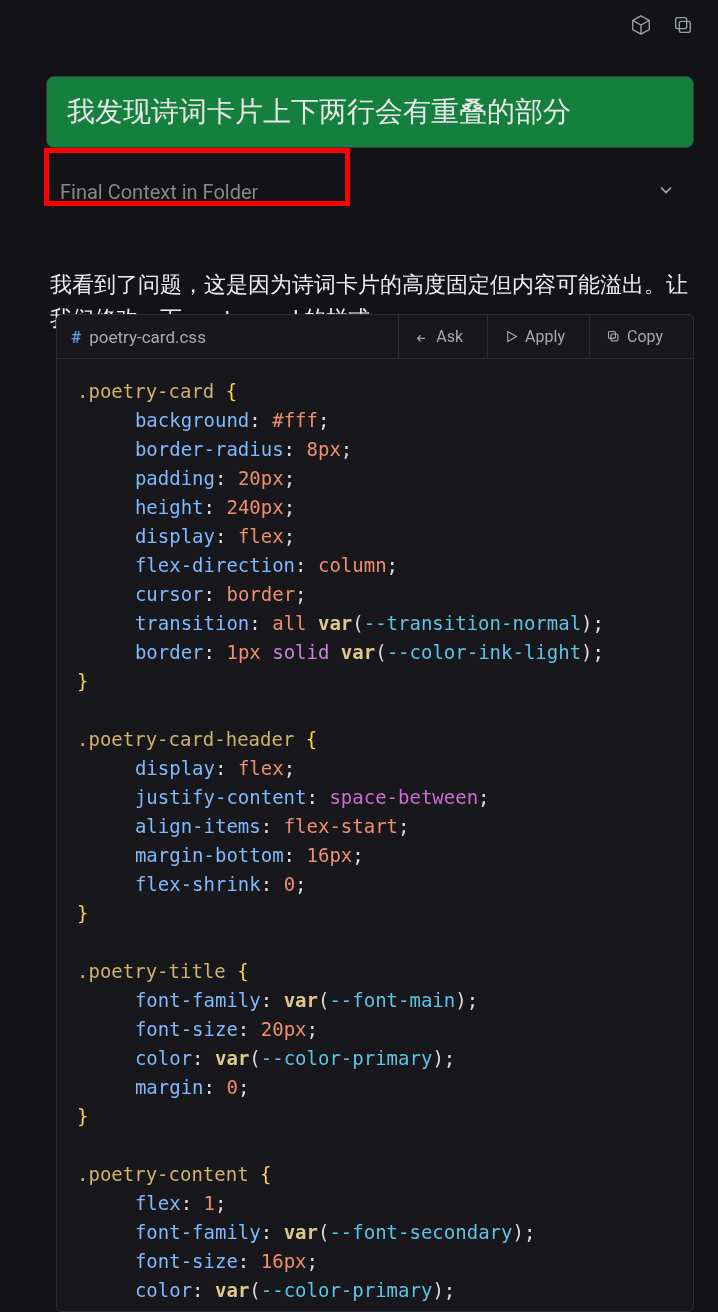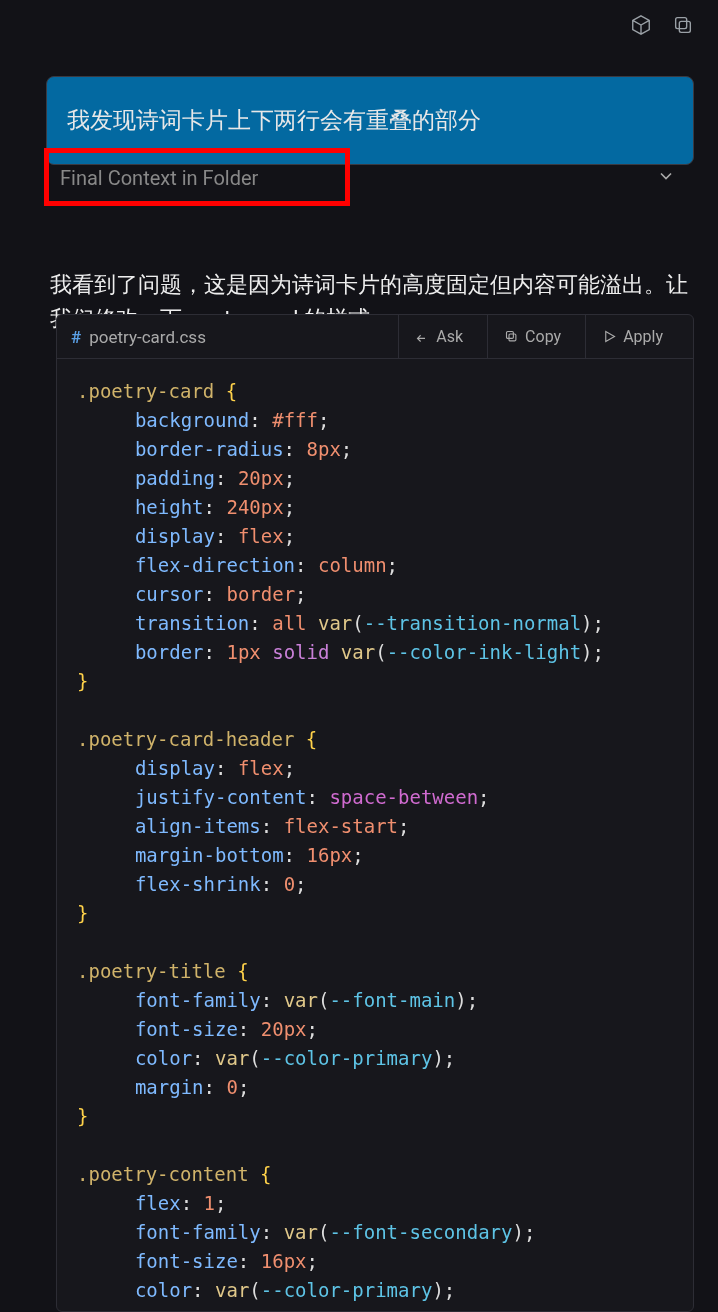--- a/index.html
+++ b/index.html
@@ -21,34 +21,34 @@
   }
   .top-icons svg { width: 22px; height: 22px; stroke: #9aa0a6; fill: none; stroke-width: 1.5; }
 
   .user-message {
     position: absolute;
     top: 76px;
     left: 46px;
     right: 24px;
     border: 1px solid #3a3a42;
     border-radius: 8px;
-    padding: 28px 20px;
-    font-size: 23px;
+    padding: 16px 20px;
+    font-size: 28px;
     color: #e8e8e8;
-    background: #0369a1;
+    background: #15803d;
   }
 
   .context-toggle {
     position: absolute;
     top: 152px;
     left: 46px;
     right: 24px;
     height: 52px;
     display: flex;
-    align-items: center;
+    align-items: flex-end;
     justify-content: space-between;
     padding: 0 18px 0 14px;
   }
   .context-toggle .label {
     font-size: 20px;
     color: #888;
   }
   .context-toggle .chev svg { width: 20px; height: 20px; stroke:#aaa; fill:none; stroke-width:2; }
 
   .highlight-box {
@@ -128,21 +128,21 @@
     white-space: pre;
     color: #ddd;
     overflow: hidden;
   }
   .tok-sel { color: #d0b36a; }      
   .tok-brace { color: #ffd24a; }    
   .tok-prop { color: #7fbaff; margin-left: 35px; }     
   .tok-val  { color: #f08f6f; }     
   .tok-hex  { color: #f08f6f; margin-top: 44px; }
   .tok-punc { color: #dddddd; }
-  .tok-func { color: #e0c88a; }     
+  .tok-func { color: #e0c88a; font-weight: bold; }     
   .tok-arg  { color: #5ec4e6; }     
   .tok-kw   { color: #c980d8; }     
   .tok-sb   { color: #d06bd0; }     
 </style>
 </head>
 <body>
 
 <div class="top-icons">
   <span>
     <svg viewBox="0 0 24 24">
@@ -184,30 +184,30 @@
     </div>
     <div class="code-actions">
       <div class="act">
         <svg viewBox="0 0 24 24">
             <path d="M9 10 L4 15 L9 20 M4 15 H16"></path>
           </svg>
         <span>Ask</span>
       </div>
       <div class="act">
         <svg viewBox="0 0 24 24">
+            <polygon points="6 4 20 12 6 20 6 4"></polygon>
+          </svg>
+        <span>Apply</span>
+      </div>
+      <div class="act">
+        <svg viewBox="0 0 24 24">
             <rect x="8" y="8" width="11" height="11" rx="2"></rect>
             <rect x="4" y="4" width="11" height="11" rx="2"></rect>
           </svg>
         <span>Copy</span>
-      </div>
-      <div class="act">
-        <svg viewBox="0 0 24 24">
-            <polygon points="6 4 20 12 6 20 6 4"></polygon>
-          </svg>
-        <span>Apply</span>
       </div>
     </div>
   </div>
   <div class="code-body" id="code-body"><span class="tok-sel">.poetry-card</span> <span class="tok-brace">{</span>
   <span class="tok-prop">background</span><span class="tok-punc">:</span> <span class="tok-hex">#fff</span><span class="tok-punc">;</span>
   <span class="tok-prop">border-radius</span><span class="tok-punc">:</span> <span class="tok-val">8px</span><span class="tok-punc">;</span>
   <span class="tok-prop">padding</span><span class="tok-punc">:</span> <span class="tok-val">20px</span><span class="tok-punc">;</span>
   <span class="tok-prop">height</span><span class="tok-punc">:</span> <span class="tok-val">240px</span><span class="tok-punc">;</span>
   <span class="tok-prop">display</span><span class="tok-punc">:</span> <span class="tok-val">flex</span><span class="tok-punc">;</span>
   <span class="tok-prop">flex-direction</span><span class="tok-punc">:</span> <span class="tok-val">column</span><span class="tok-punc">;</span>

